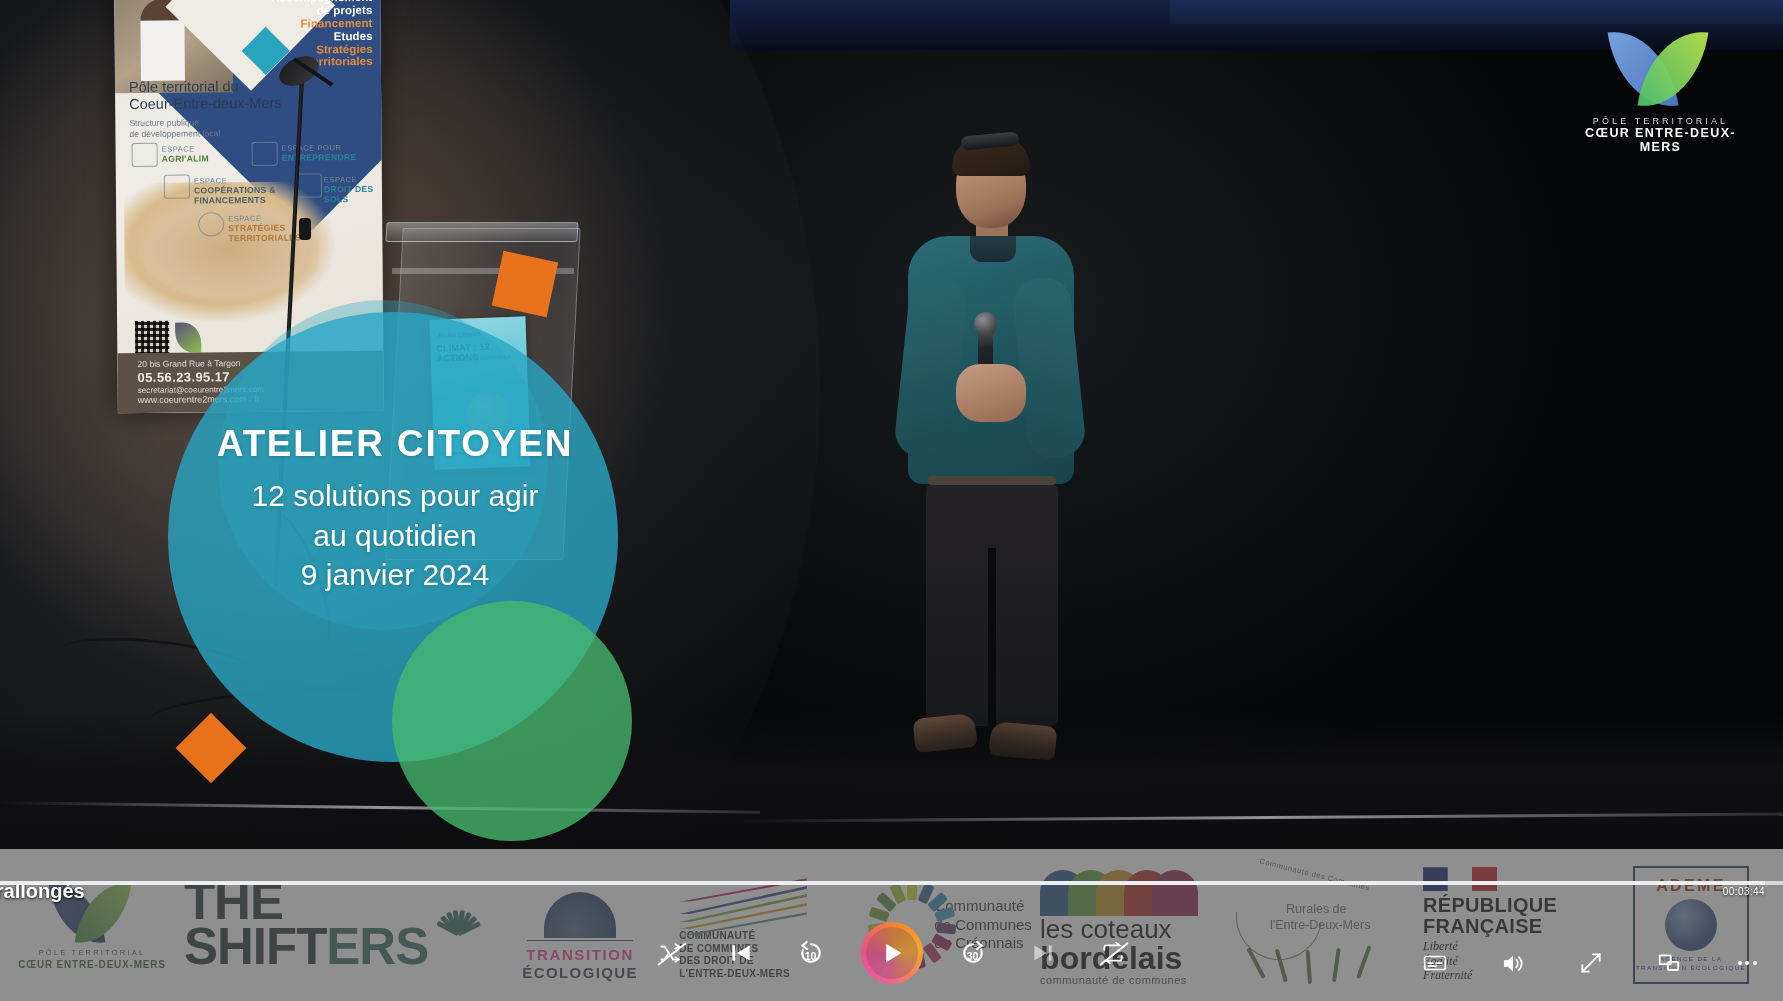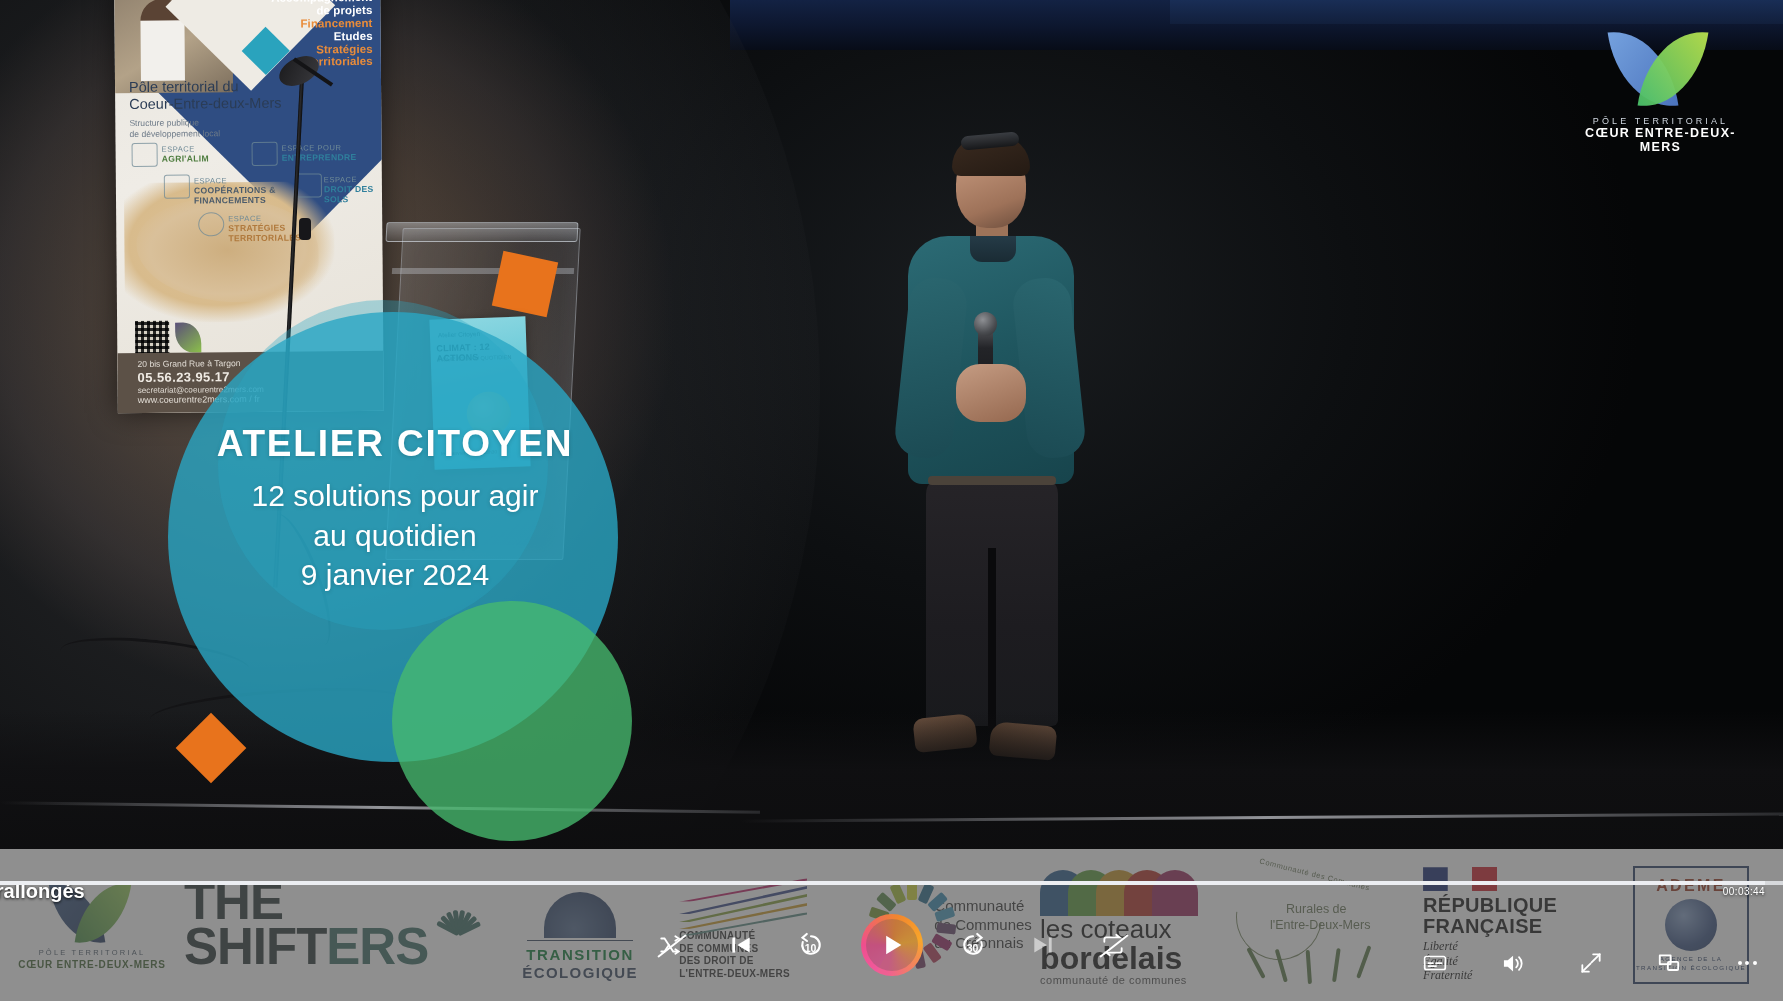--- a/index.html
+++ b/index.html
@@ -180,21 +180,21 @@
   .lg-shift .sun b { position:absolute; left:26px; bottom:0; width:5px; height:24px; background:#3f6f66;
     transform-origin:bottom center; border-radius:2px; }
 
   .lg-terr { position:relative; width:150px; height:118px; text-align:center; }
   .lg-terr .arcword { position:absolute; left:0; top:2px; width:150px; height:52px; }
   .lg-terr .arcword b { position:absolute; left:72px; top:26px; font-size:9px; color:#6b5f5a;
     transform-origin:2px 28px; font-weight:600; }
   .lg-terr .globe { position:absolute; left:39px; top:26px; width:72px; height:46px; border-radius:72px 72px 0 0;
     background:radial-gradient(circle at 42% 80%, #566e91, #33486c 70%); overflow:hidden; }
   .lg-terr .rule { position:absolute; left:22px; top:74px; width:106px; height:1.4px; background:#3b4a63; }
-  .lg-terr .t1 { position:absolute; left:0; top:80px; width:150px; font-size:15px; font-weight:bold; color:#15803d; letter-spacing:1.6px; }
+  .lg-terr .t1 { position:absolute; left:0; top:80px; width:150px; font-size:15px; font-weight:bold; color:#ec4899; letter-spacing:1.6px; }
   .lg-terr .t2 { position:absolute; left:0; top:98px; width:150px; font-size:15px; font-weight:bold; color:#3b4a63; letter-spacing:1.4px; }
 
   .lg-rives { width:190px; }
   .lg-rives .r1 { font-size:24px; color:#5e6a74; letter-spacing:.5px; line-height:1; }
   .lg-rives .r2 { display:flex; align-items:center; gap:4px; }
   .lg-rives .r2 .bars { width:9px; height:20px;
     background:repeating-linear-gradient(180deg,#6b4a2c 0 3px,#fff 3px 5px); }
   .lg-rives .r2 .tx { font-size:22px; color:#5e6a74; }
   .lg-rives .r2 .stripes { flex:1; height:18px;
     background:linear-gradient(180deg,#b5452f 0 22%,#c98a2e 22% 42%,#7f9a4a 42% 62%,#3e6e8f 62% 82%,#5e6a74 82% 100%);
@@ -255,21 +255,21 @@
   .ctl-scrim { position:absolute; left:0; bottom:0; width:1783px; height:152px;
     background:rgba(74,74,74,.62); }
   .progress-wrap { position:absolute; left:0; bottom:110px; width:1783px; height:16px; }
   .prog-track { position:absolute; left:0; top:6px; width:100%; height:4px; background:rgba(255,255,255,.30); }
   .prog-buf { position:absolute; left:0; top:6px; height:4px; background:rgba(222,224,228,.85); }
   .prog-played { position:absolute; left:0; top:6px; height:4px; background:#eceef2; }
 
   .time { position:absolute; right:18px; bottom:104px; color:#fff; font-size:10px; letter-spacing:.4px;
     text-shadow:0 1px 3px rgba(0,0,0,.8); }
 
-  .ctl-center { position:absolute; left:0; bottom:14px; width:1783px; height:84px;
+  .ctl-center { position:absolute; left:0; bottom:6px; width:1783px; height:84px;
     display:flex; align-items:center; justify-content:center; gap:30px; }
   .cbtn { width:40px; height:40px; display:flex; align-items:center; justify-content:center;
     color:#fff; position:relative; }
   .cbtn svg { display:block; }
   .play-ring { width:62px; height:62px; border-radius:50%; display:flex; align-items:center; justify-content:center;
     background:conic-gradient(from 210deg, #f05a9b 0deg, #ef4e8e 60deg, #f2862e 160deg, #f8a62a 230deg, #ef5f93 340deg);
     position:relative; }
   .play-ring:after { content:""; position:absolute; inset:5px; border-radius:50%; background:rgba(92,88,88,.30); }
   .play-ring svg { position:relative; z-index:2; }
   .skip-num { position:absolute; left:0; top:0; width:100%; height:100%;

